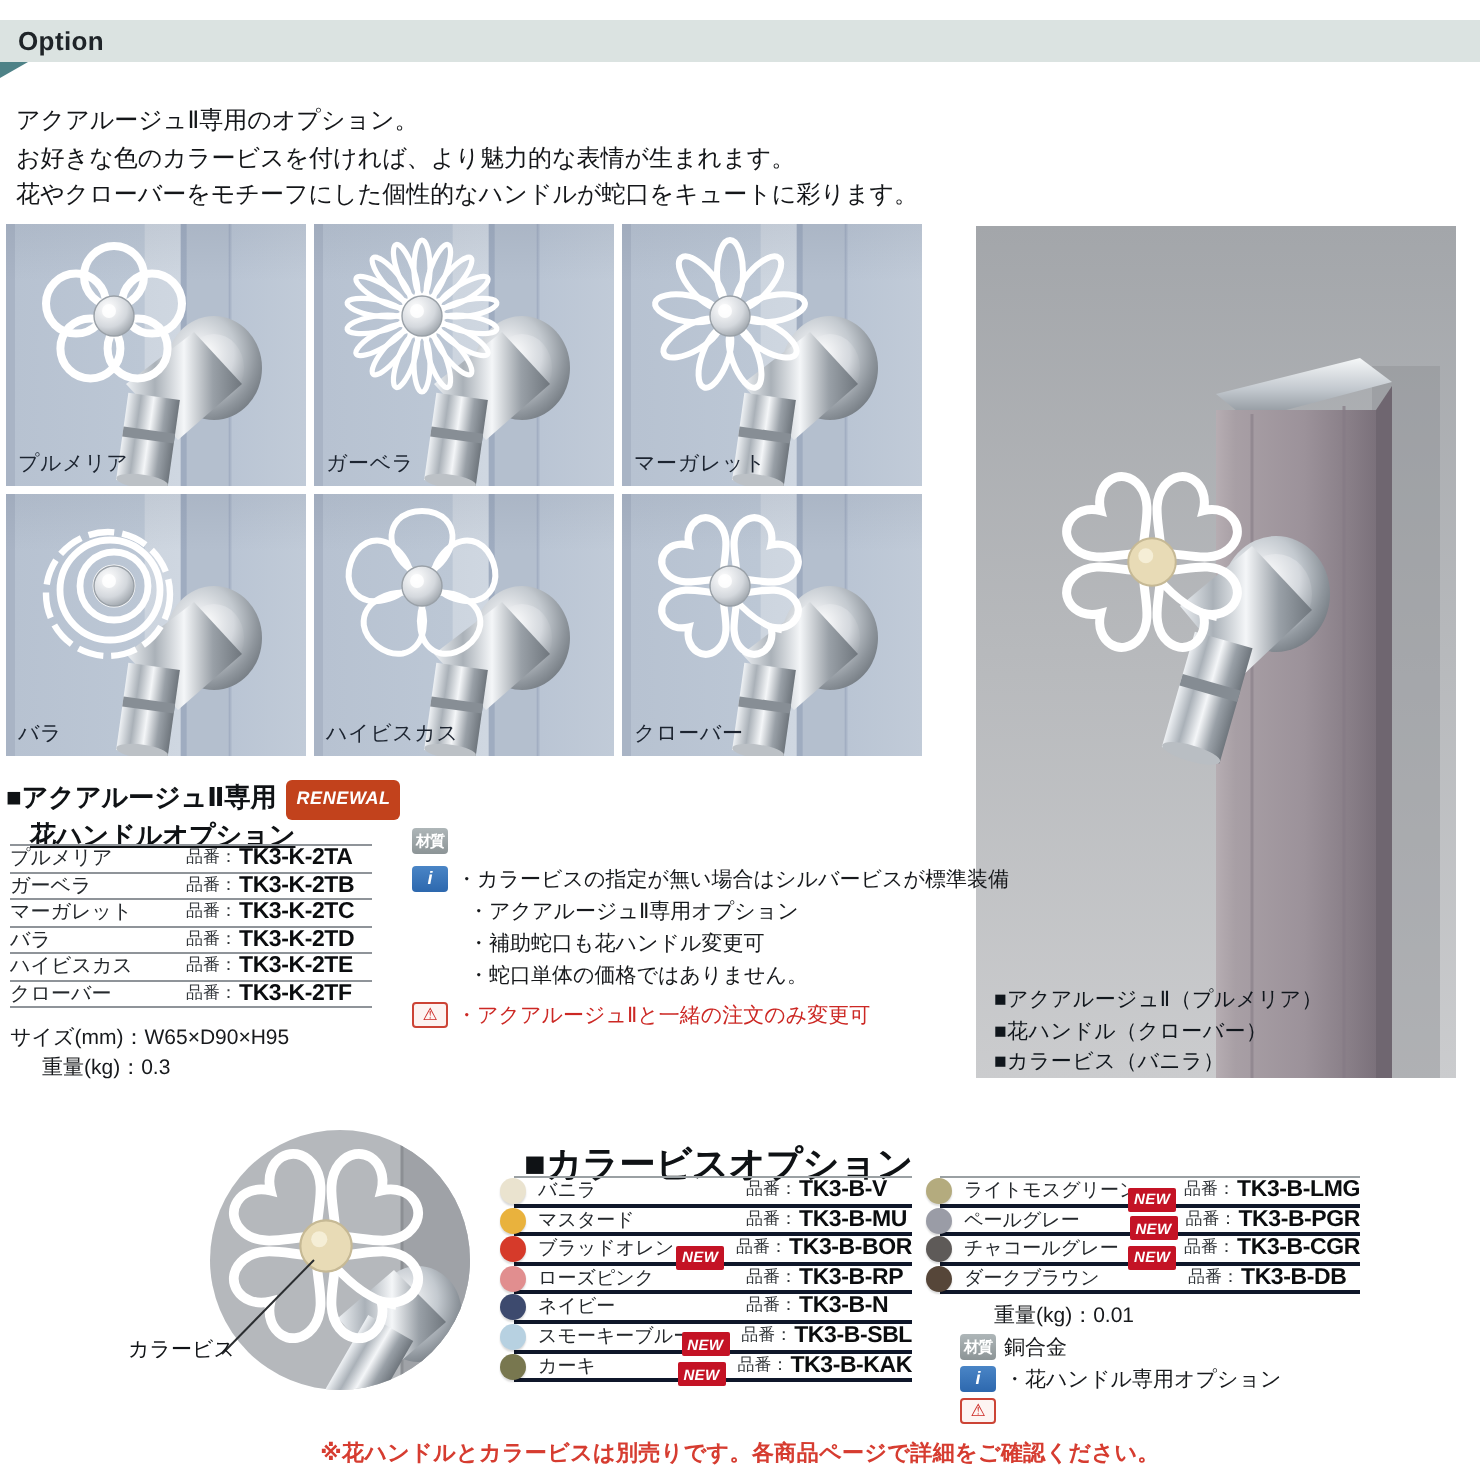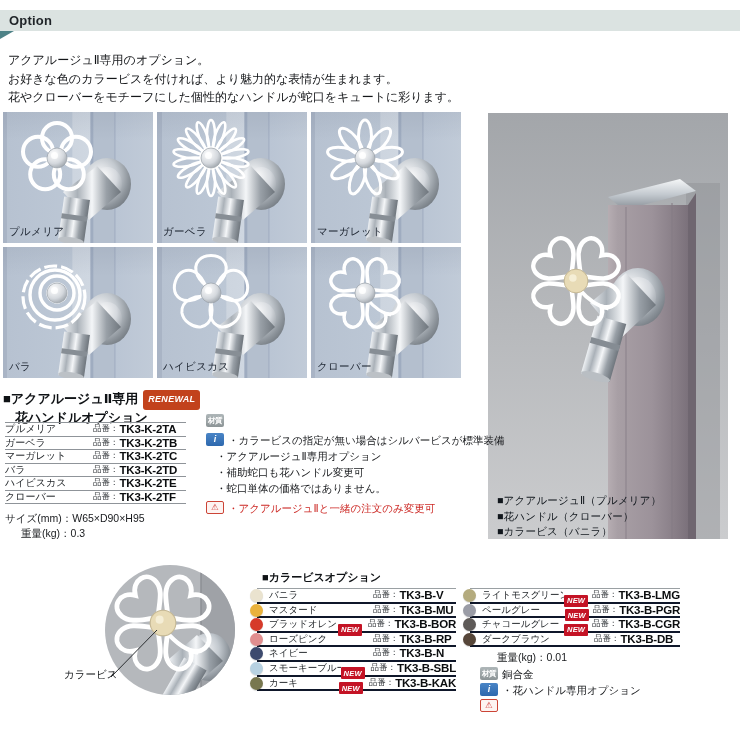--- a/index.html
+++ b/index.html
@@ -40,52 +40,52 @@
   }
   
   .hero { position:absolute; left:488px; top:113px; width:240px; height:426px; }
   .hero svg { display:block; }
   .hero-captions {
     position:absolute; left:9px; top:380px; font-size:10.5px; line-height:15.5px;
     color:#10161c; letter-spacing:.2px;
   }
   
   .sec1-title { position:absolute; left:3px; top:390px; font-size:13px; font-weight:bold; color:#0f1215; line-height:15.5px; }
-  .sec1-title .line2 { padding-left:12px; }
+  .sec1-title .line2 { padding-left:12px;text-decoration:underline; }
   .badge-renewal {
     display:inline-block; background:var(--renewal-badge,#c2421c); color:#fff;
     font-size:9px; font-weight:bold; font-style:italic; padding:2px 5px 2px 5px;
     border-radius:3px; margin-left:5px; vertical-align:1px; letter-spacing:.3px;
   }
   .sec1-table { position:absolute; left:5px; top:422px; width:181px; border-top:1px solid #8f9499; }
   .t-row { display:flex; align-items:center; height:13.5px; border-bottom:1px solid #8f9499; }
   .t-name { width:88px; font-size:10px; color:#24282c; white-space:nowrap; overflow:hidden; }
   .t-pn { font-size:8.5px; color:#34383c; margin-right:1px; white-space:nowrap; }
   .t-code { font-size:11.5px; font-weight:bold; color:#0b0d0f; letter-spacing:-.2px; white-space:nowrap; }
   .sec1-size { position:absolute; left:5px; top:512px; font-size:10.5px; color:#17191c; }
   .sec1-weight { position:absolute; left:21px; top:527px; font-size:10.5px; color:#17191c; }
   
   .notes1 { position:absolute; left:206px; top:414px; width:300px; }
   .note-line { display:flex; align-items:flex-start; font-size:10.5px; color:#17191c; line-height:13px; margin-bottom:2px; }
-  .note-line.indent { margin-left:10px; }
+  .note-line.indent { margin-left:28px; }
   .note-line .txt { padding-top:1px; }
   .note-gap { height:4px; }
   .b-icon {
     flex:0 0 auto; width:18px; height:13px; margin-right:4px; text-align:center;
     font-weight:bold; color:#fff; border-radius:2px; line-height:13px;
   }
   .b-material { background:linear-gradient(180deg,#aeb6b8,var(--material-badge,#8c9496)); font-size:7.5px; letter-spacing:-.5px; }
   .b-info { background:linear-gradient(180deg,#4a85c6,var(--info-blue,#2d68ae)); font-size:9px; font-style:italic; }
   .b-warn { background:#fdf4f2; border:1px solid #cc4436; color:var(--warning-red,#cc2824); font-size:8.5px; line-height:11px; }
   .warn-text { color:var(--warning-red,#cc2824); }
   
   .circ-photo { position:absolute; left:105px; top:565px; width:130px; height:130px; }
   .pointer-svg { position:absolute; left:60px; top:560px; width:200px; height:140px; pointer-events:none; }
   .pointer-label { position:absolute; left:64px; top:668px; font-size:10.5px; color:#101316; }
-  .sec2-title { position:absolute; left:262px; top:570px; font-size:11px; font-weight:bold; color:#0f1215; }
+  .sec2-title { position:absolute; left:262px; top:570px; font-size:18px; font-weight:bold; color:#0f1215; }
   .ctable { position:absolute; top:588px; border-top:1px solid #9aa0a3; }
   .ctable.left  { left:257px; width:199px; }
   .ctable.right { left:470px; width:210px; }
   .c-row { display:flex; align-items:flex-start; height:14.6px; border-bottom:2px solid #0f172a; }
   .c-dot { flex:0 0 auto; width:13px; height:13px; border-radius:50%; margin-left:-7px; margin-right:6px; box-shadow:0 1px 1px rgba(0,0,0,.15); }
   .c-name { font-size:9.5px; color:#24282c; white-space:nowrap; overflow:hidden; }
   .ctable.left  .c-name { width:74px; }
   .ctable.right .c-name { width:84px; }
   .c-new { flex:0 0 auto; width:30px; }
   .ctable.right .c-new { width:28px; }
@@ -543,14 +543,15 @@
     <span class="txt">銅合金</span>
   </div>
   <div class="sec2-info note-line">
     <span class="b-icon b-info">i</span>
     <span class="txt">・花ハンドル専用オプション</span>
   </div>
   <div class="sec2-warn note-line">
     <span class="b-icon b-warn">⚠</span>
   </div>
 
+  <div class="footer-note">※花ハンドルとカラービスは別売りです。各商品ページで詳細をご確認ください。</div>
 
 </div>
 
 </body></html>

